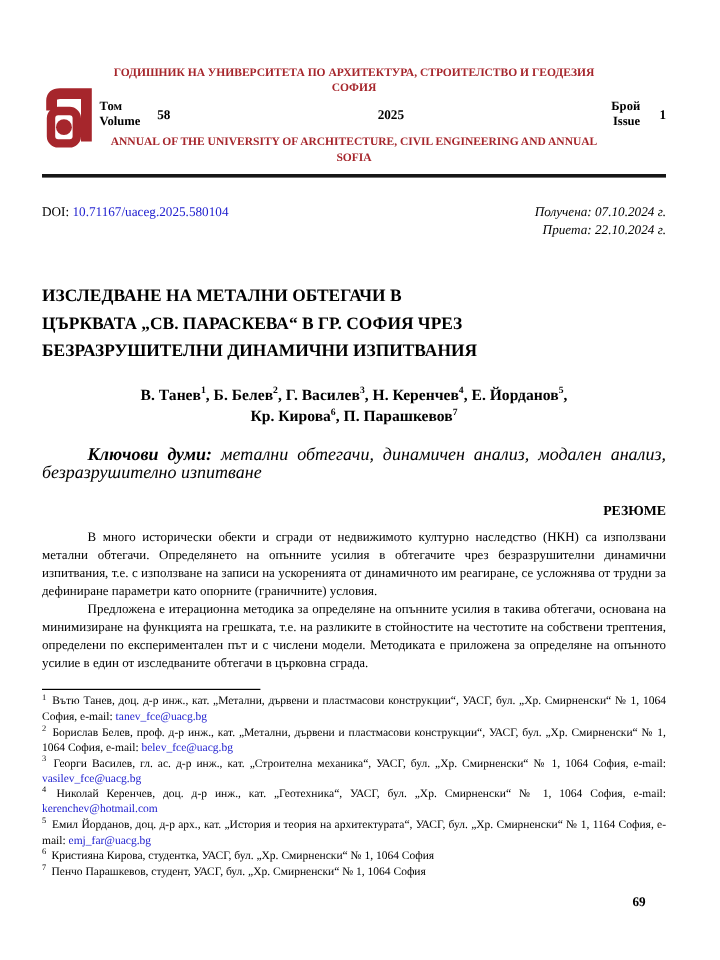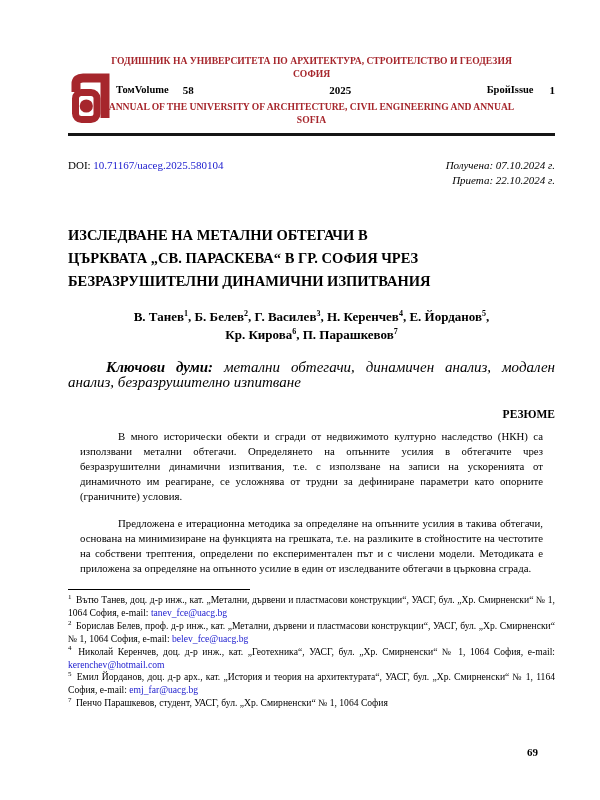--- a/index.html
+++ b/index.html
@@ -1,43 +1,43 @@
 <!DOCTYPE html>
 <html><head>
 <meta charset="utf-8">
 <style>
   html,body{margin:0;padding:0;background:#ffffff;}
   body{width:600px;height:800px;font-family:"Liberation Serif",serif;color:#000;}
-  .page{position:relative;width:600px;height:800px;box-sizing:border-box;padding:0 45px 0 68px;overflow:hidden;}
+  .page{position:relative;width:600px;height:800px;box-sizing:border-box;padding:0 45px 0 35px;overflow:hidden;}
 
   
   .hdr{position:relative;padding-top:54px;}
   .logo{position:absolute;left:3px;top:68px;width:42px;height:64px;}
   .hdr-red{color:#a6262c;font-weight:bold;font-size:9.6px;line-height:13px;text-align:center;}
   .vol-row{display:flex;align-items:center;margin:4px 0 4px 48px;font-weight:bold;font-size:10.5px;line-height:12px;}
-  .stack{display:flex;flex-direction:row;}
+  .stack{display:flex;flex-direction:column;}
   .vol-num{margin-left:14px;font-size:11px;}
   .year{flex:1;text-align:center;font-size:11px;}
   .issue-num{margin-left:16px;font-size:11px;}
   .hdr-rule{height:3px;background:#161616;margin-top:7px;}
 
   
   .meta-row{display:flex;justify-content:space-between;margin-top:22px;font-size:11px;line-height:15px;}
   .doi-line{white-space:nowrap;}
   a.link{color:#2020cf;text-decoration:none;}
   .dates{text-align:right;font-style:italic;}
 
   
   .title{margin-top:36px;text-align:left;font-weight:bold;font-size:14.5px;line-height:23px;}
   .authors{margin-top:15px;text-align:center;font-weight:bold;font-size:13px;line-height:18px;}
   sup{font-size:0.62em;line-height:0;}
   .keywords{margin:16px 0 0 0;font-size:15px;line-height:15px;font-style:italic;text-align:justify;text-indent:38px;}
   .kw-label{font-weight:bold;}
   .resume{margin-top:18px;text-align:right;font-weight:bold;font-size:11.5px;}
-  .par{margin:12px;font-size:10.8px;line-height:15px;text-align:justify;text-indent:38px;}
+  .par{margin:0;font-size:10.8px;line-height:15px;text-align:justify;text-indent:38px;}
   .par.first{margin-top:9px;}
 
   
   .fn-rule{width:182px;border-top:1.5px solid #000;margin-top:13px;}
   .footnotes{margin-top:4px;font-size:9.6px;line-height:12.9px;text-align:justify;}
   .fn sup{font-size:7px;margin-right:2px;}
 
   .page-num{position:absolute;right:62px;bottom:42px;font-weight:bold;font-size:11px;}
 </style>
 </head>
@@ -55,21 +55,21 @@
     </div>
     <div class="hdr-red">ГОДИШНИК НА УНИВЕРСИТЕТА ПО АРХИТЕКТУРА, СТРОИТЕЛСТВО И ГЕОДЕЗИЯ</div>
     <div class="hdr-red">СОФИЯ</div>
     <div class="vol-row">
       <div class="stack">
         <span>Том</span>
         <span>Volume</span>
       </div>
       <div class="vol-num">58</div>
       <div class="year">2025</div>
-      <div class="stack" style="text-align:center;">
+      <div class="stack" style="text-align:right;">
         <span>Брой</span>
         <span>Issue</span>
       </div>
       <div class="issue-num">1</div>
     </div>
     <div class="hdr-red">ANNUAL OF THE UNIVERSITY OF ARCHITECTURE, CIVIL ENGINEERING AND ANNUAL</div>
     <div class="hdr-red">SOFIA</div>
     <div class="hdr-rule"></div>
   </header>
 
@@ -97,20 +97,22 @@
   <div class="resume">РЕЗЮМЕ</div>
 
   <p class="par first">В много исторически обекти и сгради от недвижимото културно наследство (НКН) са използвани метални обтегачи. Определянето на опънните усилия в обтегачите чрез безразрушителни динамични изпитвания, т.е. с използване на записи на ускоренията от динамичното им реагиране, се усложнява от трудни за дефиниране параметри като опорните (граничните) условия.</p>
   <p class="par">Предложена е итерационна методика за определяне на опънните усилия в такива обтегачи, основана на минимизиране на функцията на грешката, т.е. на разликите в стойностите на честотите на собствени трептения, определени по експериментален път и с числени модели. Методиката е приложена за определяне на опънното усилие в един от изследваните обтегачи в църковна сграда.</p>
 
   <div class="fn-rule"></div>
 
   <div class="footnotes">
       <div class="fn"><sup>1</sup><span> Вътю Танев, доц. д-р инж., кат. „Метални, дървени и пластмасови конструкции“, УАСГ, бул. „Хр. Смирненски“ № 1, 1064 София, e-mail: </span><a class="link" href="#">tanev_fce@uacg.bg</a></div>
       <div class="fn"><sup>2</sup><span> Борислав Белев, проф. д-р инж., кат. „Метални, дървени и пластмасови конструкции“, УАСГ, бул. „Хр. Смирненски“ № 1, 1064 София, e-mail: </span><a class="link" href="#">belev_fce@uacg.bg</a></div>
+      <div class="fn"><sup>3</sup><span> Георги Василев, гл. ас. д-р инж., кат. „Строителна механика“, УАСГ, бул. „Хр. Смирненски“ № 1, 1064 София, e-mail: </span><a class="link" href="#">vasilev_fce@uacg.bg</a></div>
       <div class="fn"><sup>4</sup><span> Николай Керенчев, доц. д-р инж., кат. „Геотехника“, УАСГ, бул. „Хр. Смирненски“ № 1, 1064 София, e-mail: </span><a class="link" href="#">kerenchev@hotmail.com</a></div>
       <div class="fn"><sup>5</sup><span> Емил Йорданов, доц. д-р арх., кат. „История и теория на архитектурата“, УАСГ, бул. „Хр. Смирненски“ № 1, 1164 София, e-mail: </span><a class="link" href="#">emj_far@uacg.bg</a></div>
+      <div class="fn"><sup>6</sup><span> Кристияна Кирова, студентка, УАСГ, бул. „Хр. Смирненски“ № 1, 1064 София</span><a class="link" href="#"></a></div>
       <div class="fn"><sup>7</sup><span> Пенчо Парашкевов, студент, УАСГ, бул. „Хр. Смирненски“ № 1, 1064 София</span><a class="link" href="#"></a></div>
     </div>
 
   <div class="page-num">69</div>
 
 </div>
 
 </body></html>

